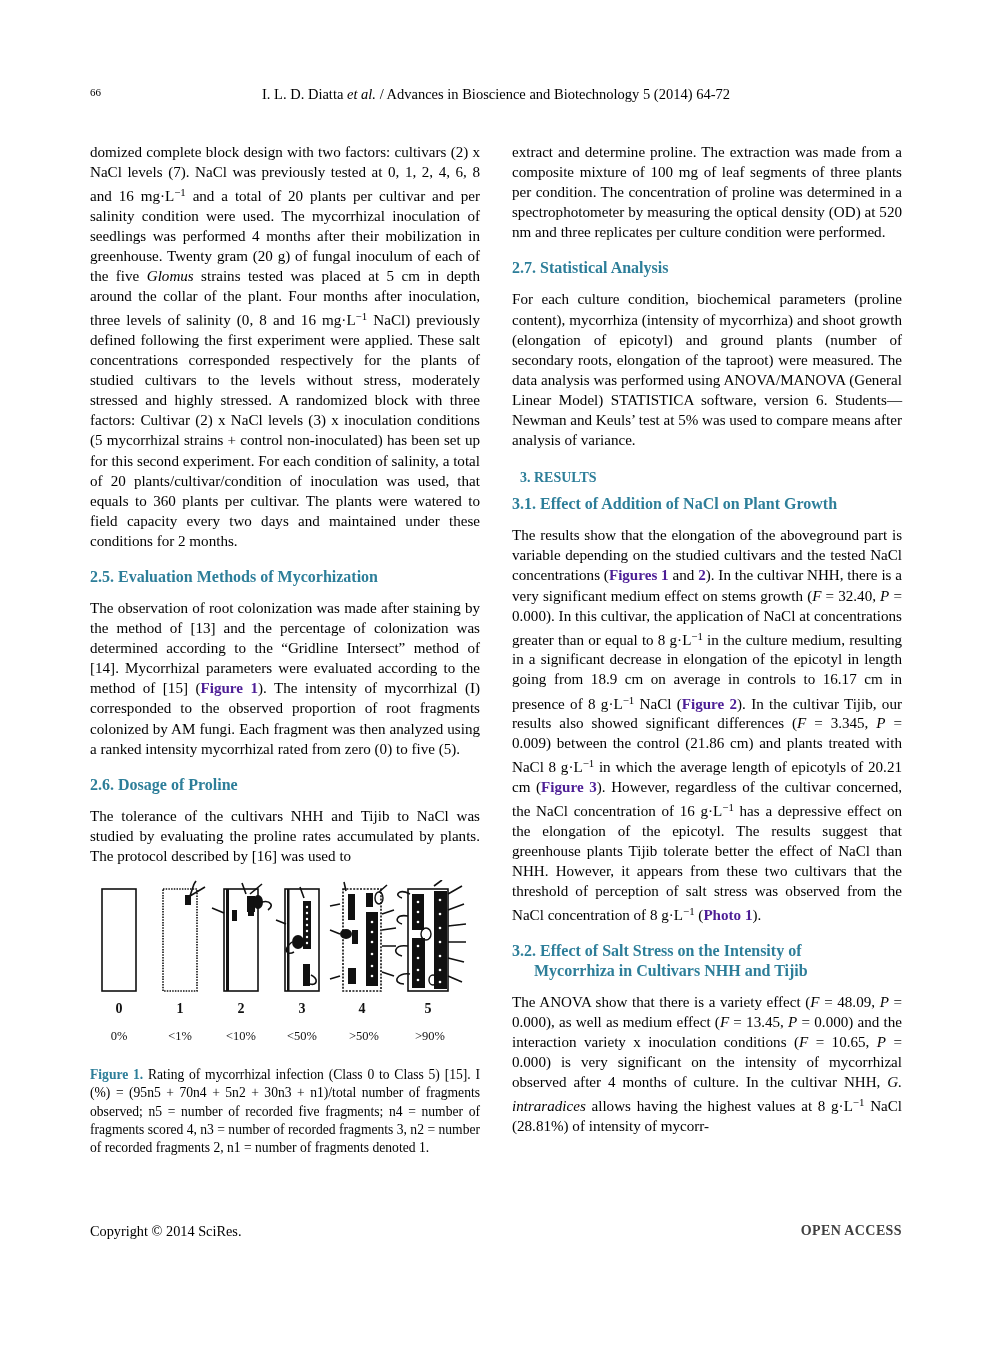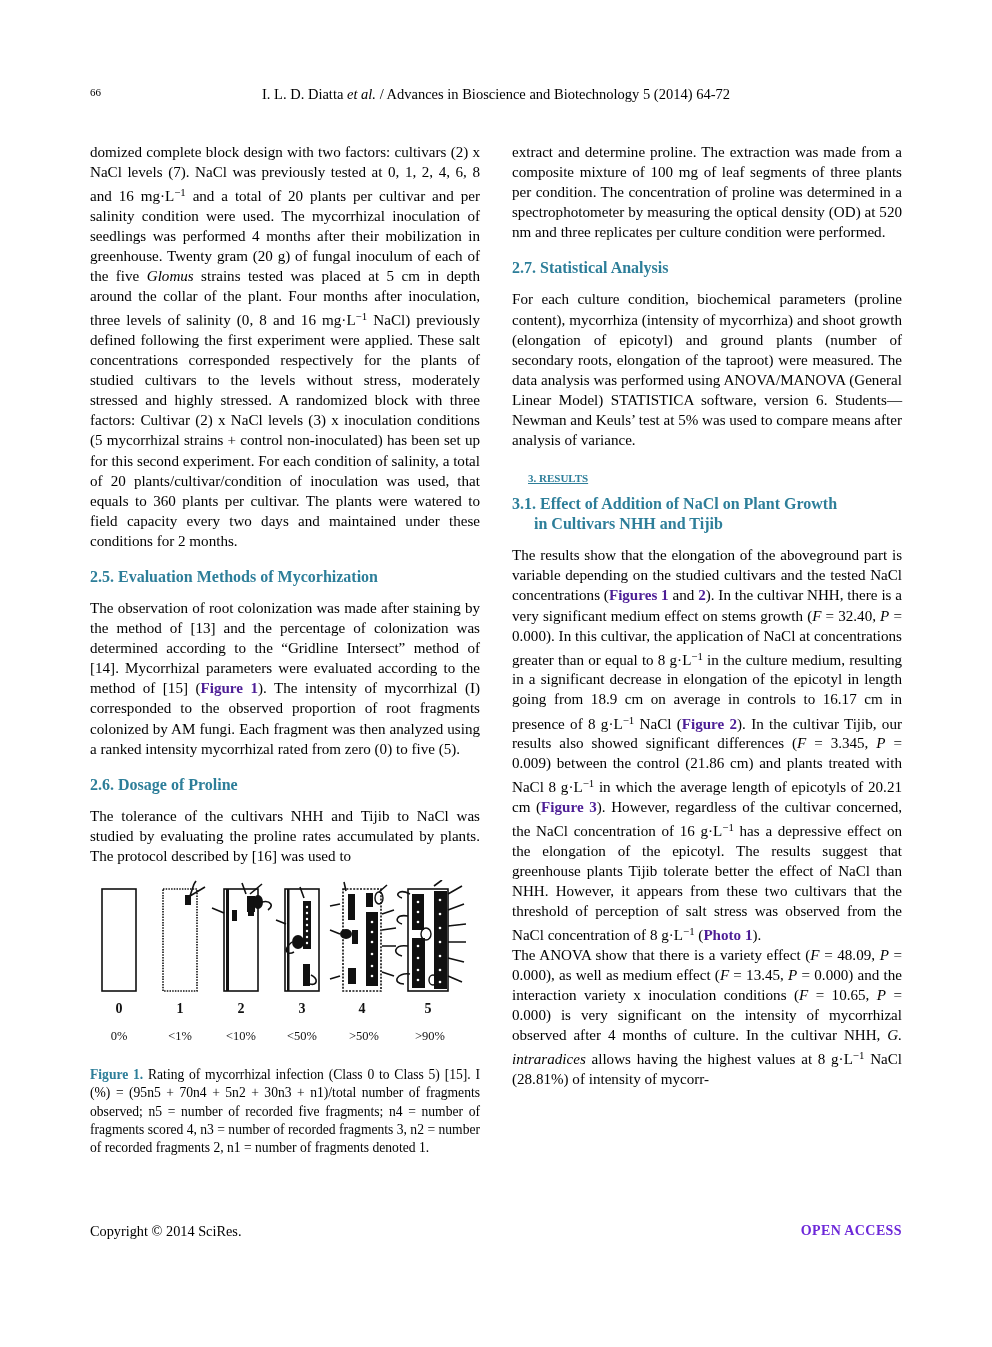--- a/index.html
+++ b/index.html
@@ -68,23 +68,22 @@
 
   h2.sec-head {
     color: #2d7e99;
     font-family: "Liberation Serif", serif;
     font-weight: bold;
     font-size: 16px;
     line-height: 20px;
     margin: 16px 0 11px 0;
   }
   h2.sec-head.big {
-    font-size: 11px;
-    margin: 18px 0 6px 16px;
-    text-decoration: underline;
+    font-size: 14px;
+    margin: 18px 0 6px 8px;
   }
   h2.sec-head .cont-indent {
     display: block;
     padding-left: 22px;
   }
   h2.sec-head.tight { margin-top: 0; margin-bottom: 11px; }
 
   .ref { color: #4c1d95; font-weight: bold; }
   .ital { font-style: italic; }
   sup.neg { font-size: 0.72em; vertical-align: 0.42em; }
@@ -113,21 +112,21 @@
     top: 1223px;
     width: 812px;
     height: 22px;
     font-size: 14.3px;
   }
   .footer .copyright { position: absolute; left: 0; top: 0; }
   .footer .open-access {
     position: absolute;
     right: 0;
     top: 0;
-    color: #6d28d9;
+    color: #404040;
     font-weight: bold;
     letter-spacing: 0.4px;
     font-size: 14px;
   }
 </style>
 </head>
 <body>
 
 <div class="page">
 
@@ -251,24 +250,25 @@
   <div class="col col-right">
 
     <p class="body-par">extract and determine proline. The extraction was made from a composite mixture of 100 mg of leaf segments of three plants per condition. The concentration of proline was determined in a spectrophotometer by measuring the optical density (OD) at 520 nm and three replicates per culture condition were performed.</p>
 
     <h2 class="sec-head">2.7. Statistical Analysis</h2>
 
     <p class="body-par">For each culture condition, biochemical parameters (proline content), mycorrhiza (intensity of mycorrhiza) and shoot growth (elongation of epicotyl) and ground plants (number of secondary roots, elongation of the taproot) were measured. The data analysis was performed using ANOVA/MANOVA (General Linear Model) STATISTICA software, version 6. Students—Newman and Keuls’ test at 5% was used to compare means after analysis of variance.</p>
 
     <h2 class="sec-head big">3. RESULTS</h2>
 
-    <h2 class="sec-head tight"><span>3.1. Effect of Addition of NaCl on Plant Growth</span><span class="cont-indent">in Cultivars NHH and Tijib</span></h2>
+    <h2 class="sec-head tight"><span>3.1. Effect of Addition of NaCl on Plant Growth</span></h2>
 
     <p class="body-par"><span>The results show that the elongation of the aboveground part is variable depending on the studied cultivars and the tested NaCl concentrations (</span><span class="ref">Figures 1</span><span> and </span><span class="ref">2</span><span>). In the cultivar NHH, there is a very significant medium effect on stems growth (</span><span class="ital">F</span><span> = 32.40, </span><span class="ital">P</span><span> = 0.000). In this cultivar, the application of NaCl at concentrations greater than or equal to 8 g·L</span><sup class="neg">−1</sup><span> in the culture medium, resulting in a significant decrease in elongation of the epicotyl in length going from 18.9 cm on average in controls to 16.17 cm in presence of 8 g·L</span><sup class="neg">−1</sup><span> NaCl (</span><span class="ref">Figure 2</span><span>). In the cultivar Tijib, our results also showed significant differences (</span><span class="ital">F</span><span> = 3.345, </span><span class="ital">P</span><span> = 0.009) between the control (21.86 cm) and plants treated with NaCl 8 g·L</span><sup class="neg">−1</sup><span> in which the average length of epicotyls of 20.21 cm (</span><span class="ref">Figure 3</span><span>). However, regardless of the cultivar concerned, the NaCl concentration of 16 g·L</span><sup class="neg">−1</sup><span> has a depressive effect on the elongation of the epicotyl. The results suggest that greenhouse plants Tijib tolerate better the effect of NaCl than NHH. However, it appears from these two cultivars that the threshold of perception of salt stress was observed from the NaCl concentration of 8 g·L</span><sup class="neg">−1</sup><span> (</span><span class="ref">Photo 1</span><span>).</span></p>
 
+    <h2 class="sec-head"><span>3.2. Effect of Salt Stress on the Intensity of</span><span class="cont-indent">Mycorrhiza in Cultivars NHH and Tijib</span></h2>
 
     <p class="body-par"><span>The ANOVA show that there is a variety effect (</span><span class="ital">F</span><span> = 48.09, </span><span class="ital">P</span><span> = 0.000), as well as medium effect (</span><span class="ital">F</span><span> = 13.45, </span><span class="ital">P</span><span> = 0.000) and the interaction variety x inoculation conditions (</span><span class="ital">F</span><span> = 10.65, </span><span class="ital">P</span><span> = 0.000) is very significant on the intensity of mycorrhizal observed after 4 months of culture. In the cultivar NHH, </span><span class="ital">G. intraradices</span><span> allows having the highest values at 8 g·L</span><sup class="neg">−1</sup><span> NaCl (28.81%) of intensity of mycorr-</span></p>
   </div>
 
   <div class="footer">
     <span class="copyright">Copyright © 2014 SciRes.</span>
     <span class="open-access">OPEN  ACCESS</span>
   </div>
 
 </div>

